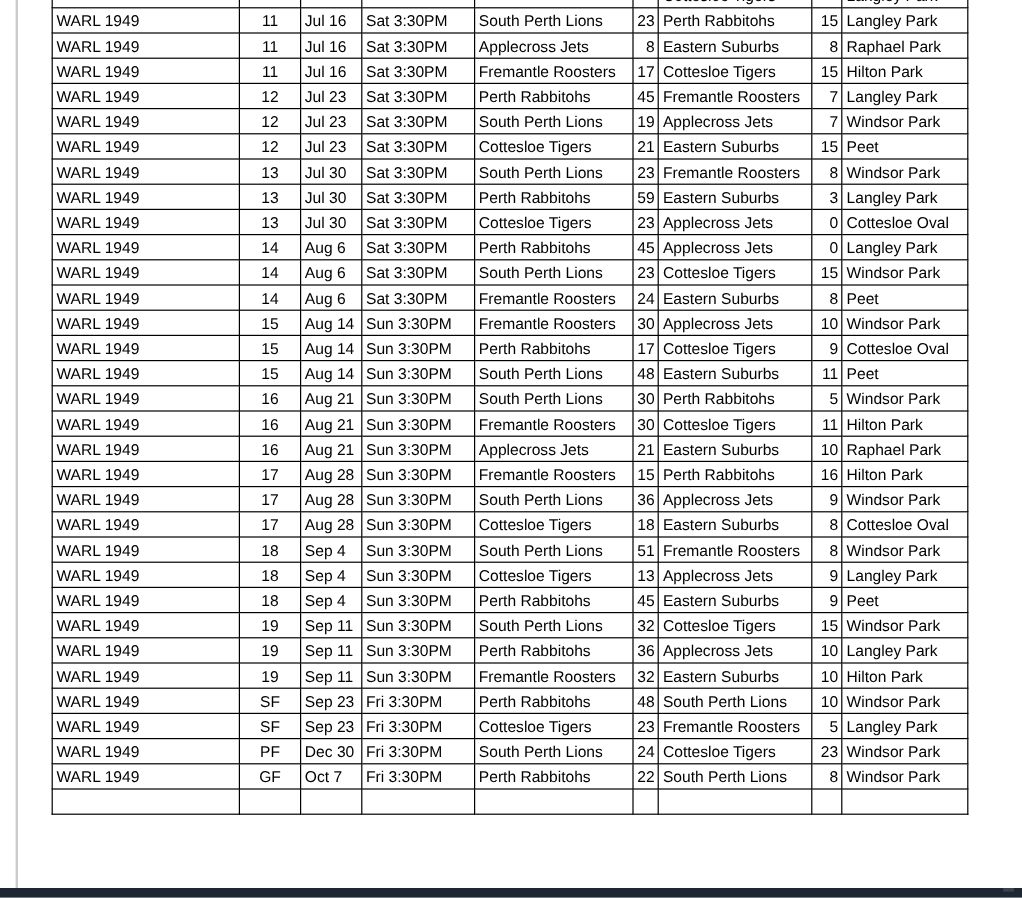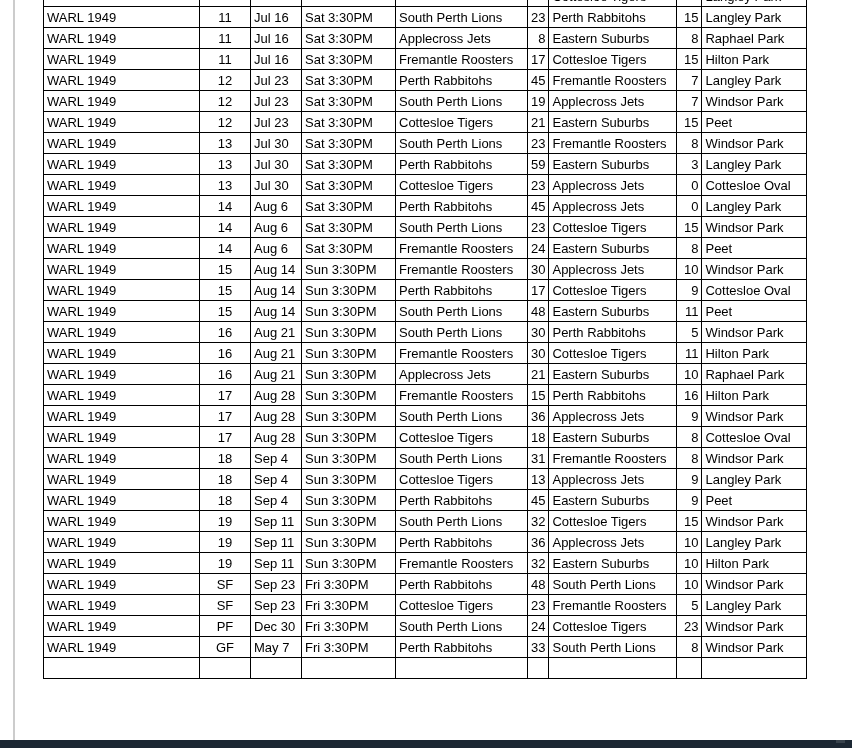--- a/index.html
+++ b/index.html
@@ -297,21 +297,21 @@
           <td>Eastern Suburbs</td>
           <td class="num">8</td>
           <td>Cottesloe Oval</td>
         </tr>
         <tr>
           <td>WARL 1949</td>
           <td class="ctr">18</td>
           <td>Sep 4</td>
           <td>Sun 3:30PM</td>
           <td>South Perth Lions</td>
-          <td class="num">31</td>
+          <td class="num">51</td>
           <td>Fremantle Roosters</td>
           <td class="num">8</td>
           <td>Windsor Park</td>
         </tr>
         <tr>
           <td>WARL 1949</td>
           <td class="ctr">18</td>
           <td>Sep 4</td>
           <td>Sun 3:30PM</td>
           <td>Cottesloe Tigers</td>
@@ -393,24 +393,24 @@
           <td>Fri 3:30PM</td>
           <td>South Perth Lions</td>
           <td class="num">24</td>
           <td>Cottesloe Tigers</td>
           <td class="num">23</td>
           <td>Windsor Park</td>
         </tr>
         <tr>
           <td>WARL 1949</td>
           <td class="ctr">GF</td>
-          <td>May 7</td>
+          <td>Oct 7</td>
           <td>Fri 3:30PM</td>
           <td>Perth Rabbitohs</td>
-          <td class="num">33</td>
+          <td class="num">22</td>
           <td>South Perth Lions</td>
           <td class="num">8</td>
           <td>Windsor Park</td>
         </tr>
         <tr>
           <td></td>
           <td class="ctr"></td>
           <td></td>
           <td></td>
           <td></td>

